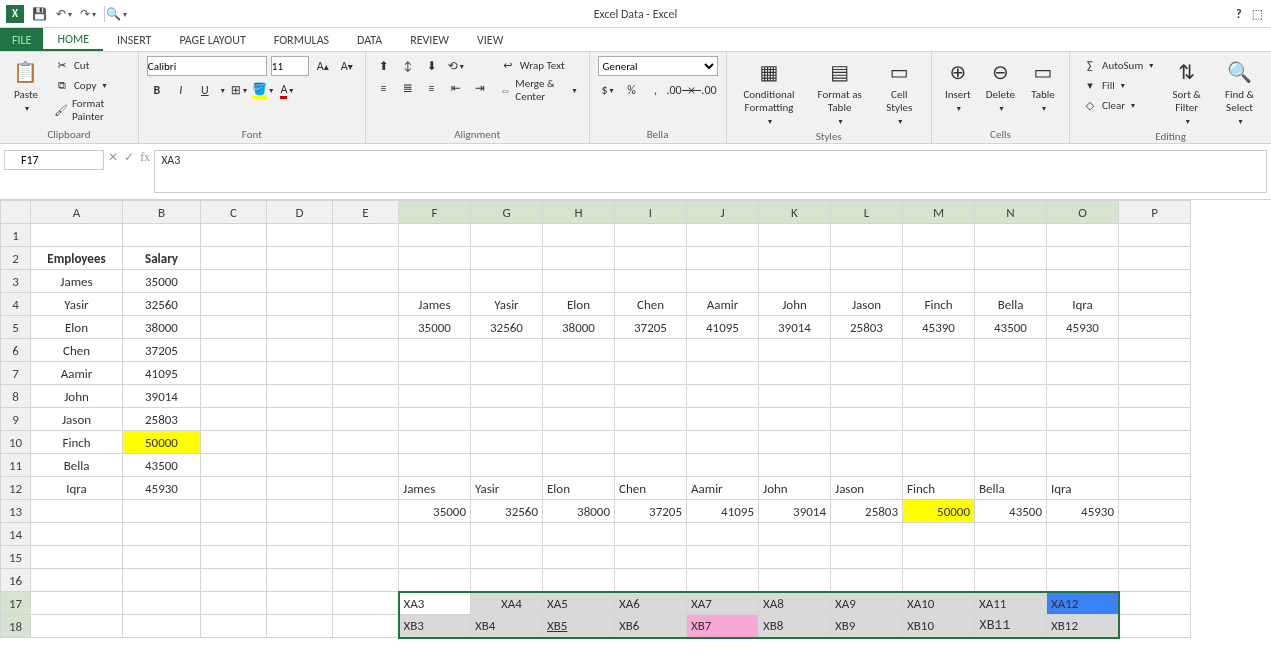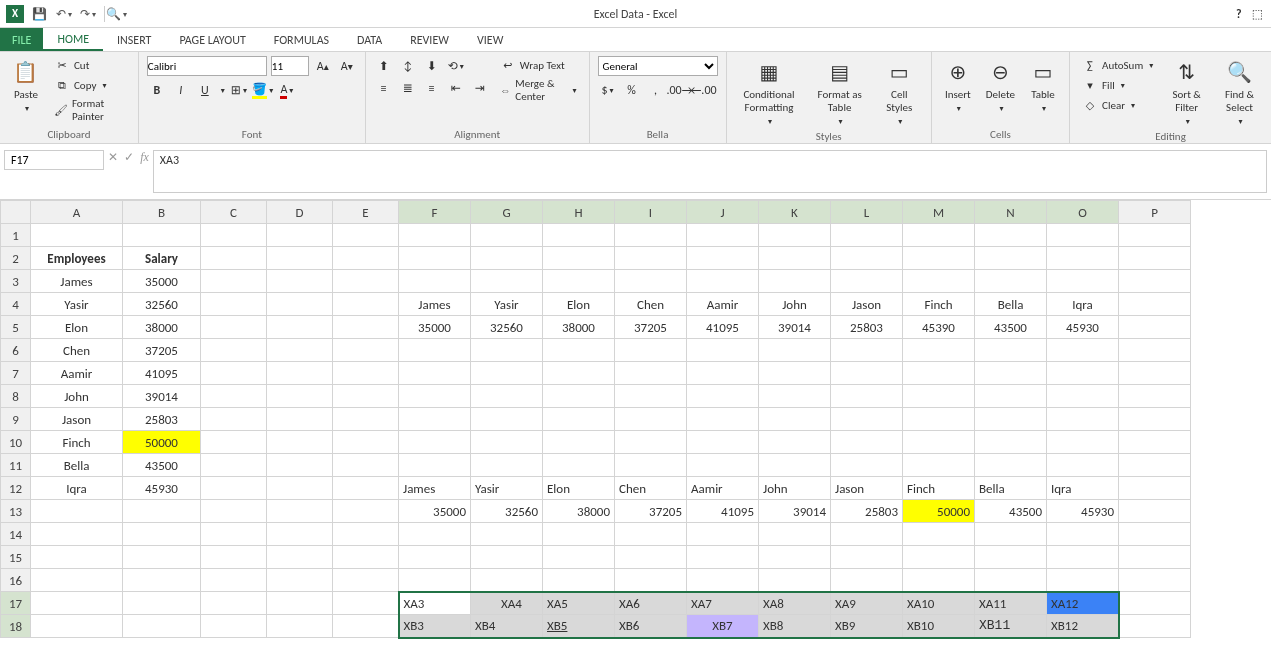--- a/index.html
+++ b/index.html
@@ -33,21 +33,21 @@
 .font-select { height: 20px; font-size: 11px; border: 1px solid #ababab; background: #fff; }
 .fs { width: 120px; }
 .fsize { width: 38px; }
 .sq { width: 20px; height: 20px; border: 1px solid transparent; display: flex; align-items: center; justify-content: center; cursor: pointer; font-size: 12px; }
 .align-grid { display: flex; flex-direction: column; gap: 2px; }
 .num-select { height: 20px; width: 120px; font-size: 11px; border: 1px solid #ababab; background: #fff; }
 .dd { font-size: 8px; margin-left: 2px; }
 
 
 .formula-bar { height: 56px; border-bottom: 1px solid #d4d4d4; display: flex; background: #fff; }
-.name-box { width: 100px; border: 1px solid #ccc; margin: 6px 4px; height: 20px; padding: 2px 6px; font-size: 12px; }
+.name-box { width: 100px; border: 1px solid #ccc; margin: 6px 4px; height: 20px; padding: 2px 16px; font-size: 12px; }
 .fb-btns { display: flex; align-items: flex-start; padding-top: 6px; gap: 6px; color: #999; }
 .fx-area { flex: 1; border: 1px solid #ccc; margin: 6px 4px; padding: 2px 6px; font-size: 12px; position: relative; }
 
 
 .grid-wrap { position: relative; overflow: auto; height: calc(669px - 28px - 24px - 92px - 56px); }
 table.grid { border-collapse: collapse; table-layout: fixed; }
 .grid th, .grid td { border: 1px solid #d4d4d4; font-size: 13px; height: 23px; padding: 0 4px; font-family: Calibri, sans-serif; overflow: hidden; white-space: nowrap; }
 .grid thead th { background: #f0f0f0; font-weight: normal; text-align: center; color: #444; position: sticky; top: 0; }
 .grid tbody th { background: #f0f0f0; font-weight: normal; text-align: center; color: #444; width: 30px; position: sticky; left: 0; }
 .grid .corner { background: #f0f0f0; width: 30px; }
@@ -266,21 +266,21 @@
     </div>
     <div class="group-label">Editing</div>
   </div>
 </div>
 
 <div class="formula-bar">
   <input class="name-box" value="F17" style="">
   <div class="fb-btns">
     <span>✕</span>
     <span>✓</span>
-    <span style="font-style:italic;font-family:serif">fx</span>
+    <span style="font-family:serif">fx</span>
   </div>
   <div class="fx-area">XA3</div>
 </div>
 
 <div class="grid-wrap">
 <table class="grid" id="sheet">
 <colgroup>
   <col style="width:30px">
         <col class="col-A">
         <col class="col-B">
@@ -648,21 +648,21 @@
           <th class="row-head-sel">18</th>
           <td></td>
           <td></td>
           <td></td>
           <td></td>
           <td></td>
           <td class="left" style="background: rgb(217, 217, 217); border-left: 2px solid rgb(33, 115, 70); border-bottom: 2px solid rgb(33, 115, 70);">XB3</td>
           <td class="left" style="background: rgb(217, 217, 217); border-bottom: 2px solid rgb(33, 115, 70);">XB4</td>
           <td class="left" style="background: rgb(217, 217, 217); border-bottom: 2px solid rgb(33, 115, 70); text-decoration: underline;">XB5</td>
           <td class="left" style="background: rgb(217, 217, 217); border-bottom: 2px solid rgb(33, 115, 70);">XB6</td>
-          <td class="left" style="background: #c4b5fd; border-bottom: 2px solid rgb(33, 115, 70); text-align: center;">XB7</td>
+          <td class="left" style="background: #f9a8d4; border-bottom: 2px solid rgb(33, 115, 70);">XB7</td>
           <td class="left" style="background: rgb(217, 217, 217); border-bottom: 2px solid rgb(33, 115, 70);">XB8</td>
           <td class="left" style="background: rgb(217, 217, 217); border-bottom: 2px solid rgb(33, 115, 70); margin-left: 28px;">XB9</td>
           <td class="left" style="background: rgb(217, 217, 217); border-bottom: 2px solid rgb(33, 115, 70);">XB10</td>
           <td class="left" style="background: rgb(217, 217, 217); border-bottom: 2px solid rgb(33, 115, 70); font-family: Liberation Mono, monospace;">XB11</td>
           <td class="left" style="background: rgb(217, 217, 217); border-right: 2px solid rgb(33, 115, 70); border-bottom: 2px solid rgb(33, 115, 70);">XB12</td>
           <td></td>
         </tr>
       </tbody>
 </table>
 </div>

